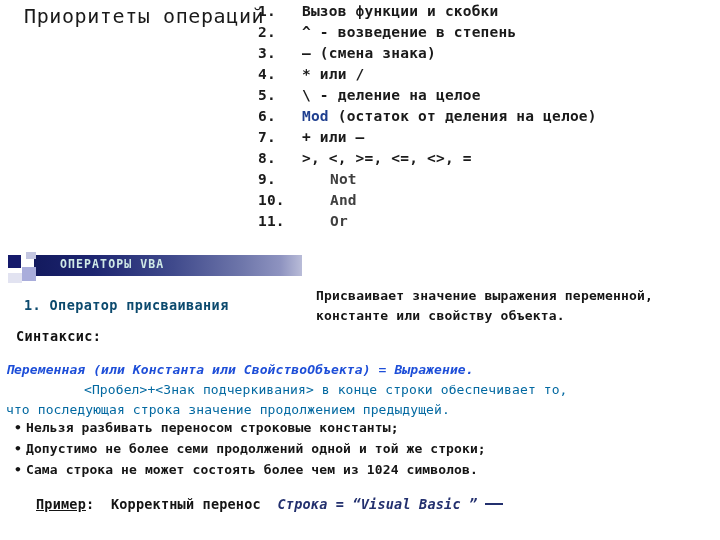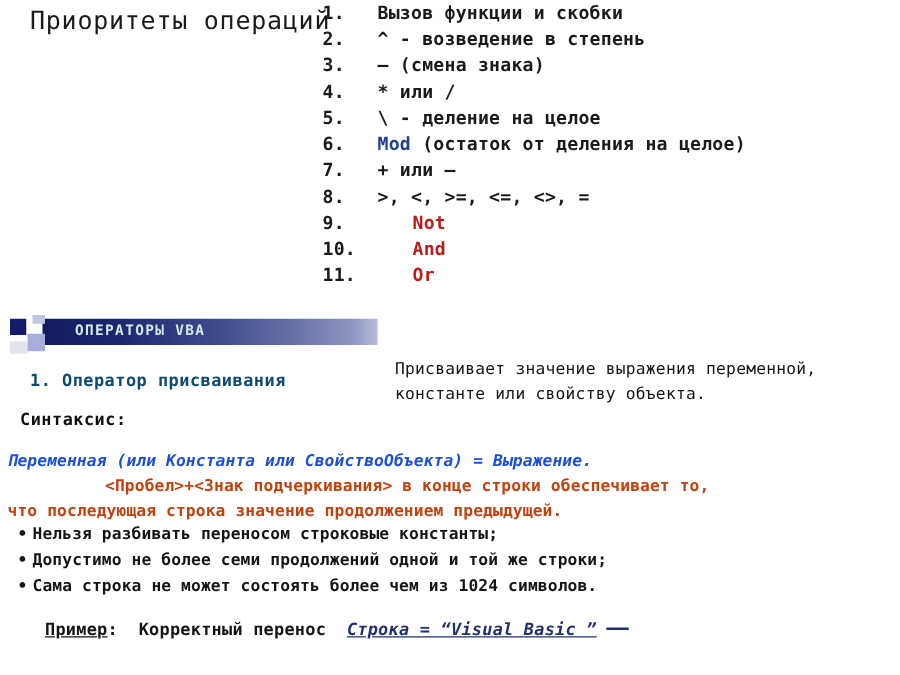--- a/index.html
+++ b/index.html
@@ -49,21 +49,21 @@
     flex: 0 0 44px;
     color: #1a1a1a;
   }
   .pl-text {
     color: #1a1a1a;
   }
   .pl-text .kw {
     color: #1f3f8f;
   }
   .pl-text.kwall {
-    color: #b91c1c;
+    color: #404040;
     padding-left: 28px;
   }
 
   
   #section-header {
     position: absolute;
     left: 0;
     top: 250px;
     width: 720px;
     height: 42px;
@@ -147,21 +147,21 @@
     color: #111111;
     letter-spacing: 0.4px;
     white-space: nowrap;
   }
   #assign-desc {
     position: absolute;
     left: 316px;
     top: 286px;
     width: 400px;
     font-size: 13px;
-    font-weight: normal;
+    font-weight: bold;
     color: #151515;
     letter-spacing: 0.2px;
     line-height: 20px;
   }
 
   #syntax-line {
     position: absolute;
     left: 6px;
     top: 362px;
     font-size: 13px;
@@ -170,22 +170,22 @@
     color: #1d4ed8;
     letter-spacing: 0.1px;
     white-space: nowrap;
   }
   #cont-rule {
     position: absolute;
     left: 6px;
     top: 380px;
     width: 712px;
     font-size: 13px;
-    font-weight: bold;
-    color: #c2410c;
+    font-weight: normal;
+    color: #0369a1;
     letter-spacing: 0.1px;
     line-height: 20px;
   }
   #cont-rule .indent {
     display: inline-block;
     width: 78px;
   }
 
   #bullets {
     position: absolute;
@@ -224,21 +224,20 @@
     line-height: 21px;
   }
   #example-word {
     text-decoration: underline;
     color: #151515;
     padding-left: 28px;
   }
   .code-it {
     font-style: italic;
     color: #23306e;
-    text-decoration: underline;
   }
   #example-line2 {
     margin-left: 452px;
     font-size: 13.5px;
     font-weight: bold;
     font-style: italic;
     color: #23306e;
     letter-spacing: 0.2px;
     white-space: nowrap;
     line-height: 21px;

